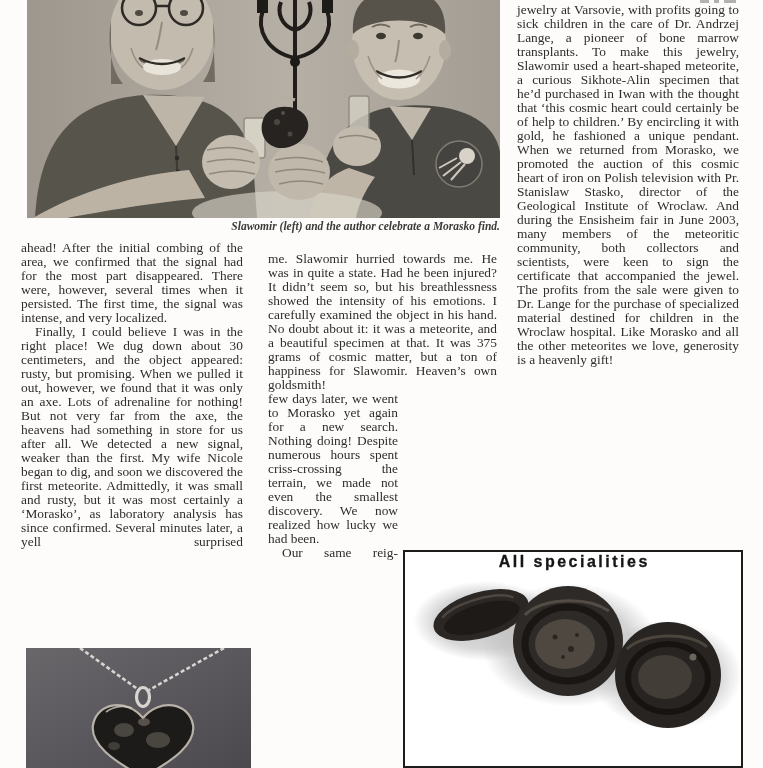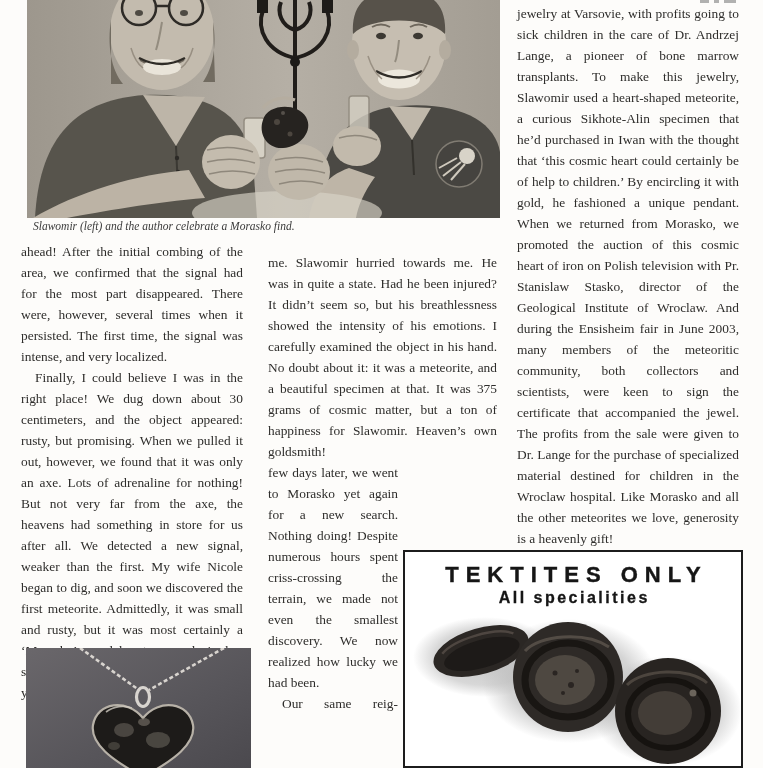--- a/index.html
+++ b/index.html
@@ -4,25 +4,25 @@
 <style>
   html,body{margin:0;padding:0;background:#ffffff;}
   .page{
     position:relative;width:763px;height:768px;overflow:hidden;
     background:#fdfcfa;color:#2b2b2b;
     font-family:"Liberation Serif", serif;
   }
   
   .photo-top{position:absolute;left:27px;top:0;width:473px;height:218px;overflow:hidden;background:#aba59b;}
   .caption{
-    position:absolute;left:33px;top:220px;width:473px;height:18px;
-    text-align:left;font-style:italic;font-size:11.5px;color:#3a3a3a;
-  }
-  
-  .col{position:absolute;top:241px;font-size:13.4px;line-height:21px;text-align:justify;color:#2e2d2b;}
+    position:absolute;left:27px;top:220px;width:473px;height:18px;
+    text-align:right;font-style:italic;font-size:11.5px;color:#3a3a3a;font-weight:bold;
+  }
+  
+  .col{position:absolute;top:241px;font-size:13.4px;line-height:14px;text-align:justify;color:#2e2d2b;}
   .col p{margin:0;}
   .col1{left:21px;width:222px;}
   .col2{left:268px;width:229px;margin-top:11px;}
   .col3{left:517px;top:3px;width:222px;}
   .indent{text-indent:14px;}
   .force{text-align-last:justify;}
   .narrow{width:130px;}
   
   .sliver{position:absolute;left:700px;top:0;width:46px;height:4px;overflow:hidden;opacity:.65;}
   .sliver span{display:inline-block;height:3px;background:#8a8a8a;margin-right:5px;vertical-align:top;}
@@ -188,21 +188,20 @@
       <path d="M117,70 C101,50 71,54 67,77 C64,96 86,112 117,129 C148,112 170,96 167,77 C163,54 133,50 117,70 Z" fill="#1d1b19" stroke="#b7b1a7" stroke-width="2.2"></path>
       <ellipse cx="98" cy="82" rx="10" ry="7" fill="#55504a" opacity="0.8"></ellipse>
       <ellipse cx="132" cy="92" rx="12" ry="8" fill="#6e6960" opacity="0.55"></ellipse>
       <ellipse cx="118" cy="74" rx="6" ry="4" fill="#7d776c" opacity="0.6"></ellipse>
       <ellipse cx="88" cy="98" rx="6" ry="4" fill="#46423c" opacity="0.9"></ellipse>
       <path d="M80,64 C88,58 98,57 106,60" stroke="#cfcac0" stroke-width="1.6" fill="none" opacity="0.8"></path>
     </svg>
   </div>
 
   <div class="ad">
-    <div class="ad-title">TEKTITES ONLY</div>
     <div class="ad-subtitle">All specialities</div>
     <div class="ad-photo">
       <svg viewBox="0 0 336 155" width="336" height="155">
         <defs>
           <radialGradient id="shade" cx="0.5" cy="0.5" r="0.5">
             <stop offset="0" stop-color="#9a9a9a"></stop>
             <stop offset="0.7" stop-color="#bdbdbd"></stop>
             <stop offset="1" stop-color="#bdbdbd" stop-opacity="0"></stop>
           </radialGradient>
         </defs>

